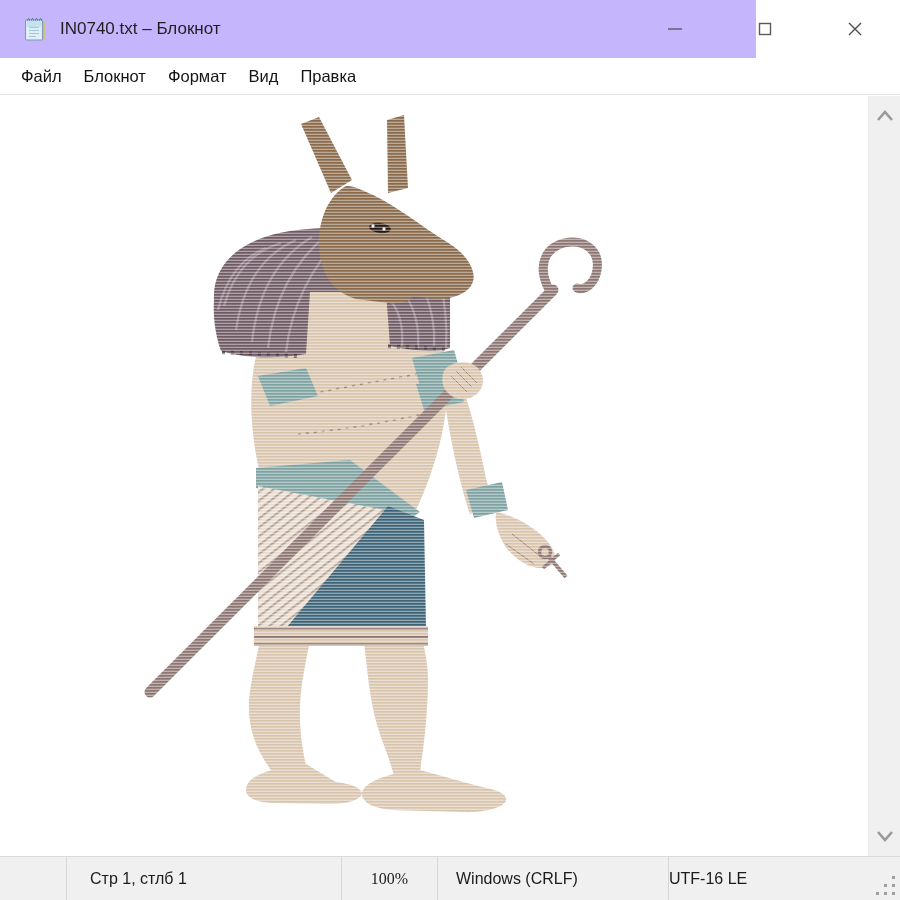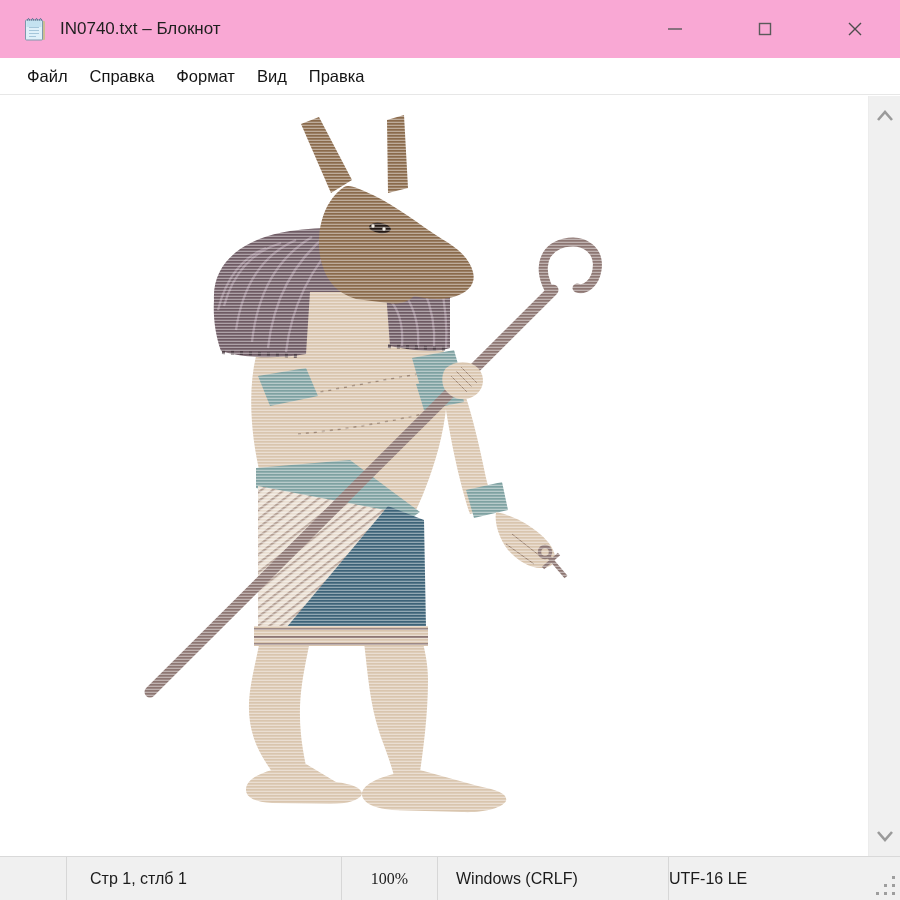--- a/index.html
+++ b/index.html
@@ -1,34 +1,34 @@
 <!DOCTYPE html>
 <html><head>
 <meta charset="utf-8">
 <style>
   * { margin:0; padding:0; box-sizing:border-box; }
   html,body { width:900px; height:900px; overflow:hidden; background:#fff;
               font-family:"Liberation Sans", sans-serif; }
   .window { position:absolute; inset:0; width:900px; height:900px; background:#fff; }
 
   
-  .titlebar { position:absolute; left:0; top:0; width:900px; height:58px; background:#f9a8d4; }
+  .titlebar { position:absolute; left:0; top:0; width:756px; height:58px; background:#c4b5fd; }
   .app-icon { position:absolute; left:22px; top:16px; width:26px; height:26px; }
   .title-text { position:absolute; left:60px; top:0; height:58px; line-height:58px;
                 font-size:17px; color:#1f1f1f; white-space:nowrap; }
   .caption-btn { position:absolute; top:0; width:90px; height:58px; display:flex;
                  align-items:center; justify-content:center; background:transparent; border:0; }
   .btn-min { left:630px; } .btn-max { left:720px; } .btn-close { left:810px; }
 
   
   .menubar { position:absolute; left:0; top:58px; width:900px; height:37px; background:#fff;
              border-bottom:1px solid #e7e7e7; display:flex; align-items:center; }
   .menu-item { height:37px; line-height:36px; padding:0 11px; font-size:16.5px; color:#141414;
                white-space:nowrap; }
-  .menu-item:first-child { margin-left:11px;padding-left:16px; }
+  .menu-item:first-child { margin-left:5px;padding-left:16px; }
 
   
   .editor { position:absolute; left:0; top:96px; width:869px; height:760px; background:#fff;
             border-right:1px solid #ececec; }
   .art { position:absolute; left:0; top:0; }
 
   
   .scrollbar { position:absolute; left:869px; top:96px; width:31px; height:760px; background:#f0f0f0; }
   .scroll-arrow { position:absolute; left:0; width:31px; height:40px; display:flex;
                   align-items:center; justify-content:center; background:#f0f0f0; border:0; }
@@ -75,21 +75,21 @@
     </button>
     <button class="caption-btn btn-close">
       <svg width="20" height="20" viewBox="0 0 20 20">
         <path d="M4 4 L16 16 M16 4 L4 16" stroke="#4c4c4c" stroke-width="1.4"></path>
       </svg>
     </button>
   </div>
 
   <div class="menubar">
     <span class="menu-item">Файл</span>
-    <span class="menu-item">Справка</span>
+    <span class="menu-item">Блокнот</span>
     <span class="menu-item">Формат</span>
     <span class="menu-item">Вид</span>
     <span class="menu-item">Правка</span>
   </div>
 
   <div class="editor">
     <svg class="art" width="869" height="760" viewBox="0 96 869 760">
       <defs>
         <pattern id="scan" width="4" height="3" patternUnits="userSpaceOnUse">
           <rect width="4" height="3" fill="#ffffff"></rect>

